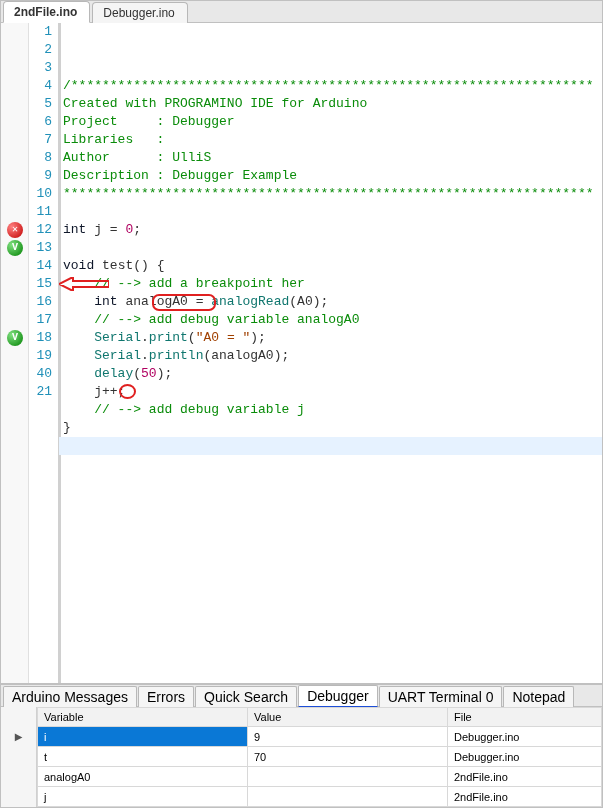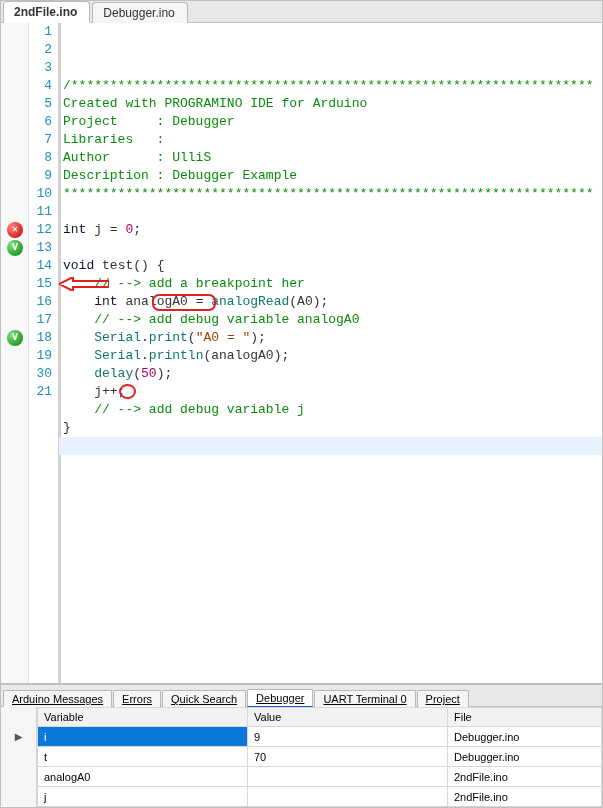--- a/index.html
+++ b/index.html
@@ -141,25 +141,24 @@
       height: 22px;
       padding-left: 2px;
       border-bottom: 1px solid #c0c0c0;
       background: #e8e8e8;
     }
     .panel-tab {
       padding: 2px 8px;
       border: 1px solid #b8b8b8;
       border-bottom: none;
       background: #f5f5f5;
-      font-size: 11px;
+      font-size: 14px;
       margin-right: 1px;
       position: relative; top: 1px;
       border-radius: 2px 2px 0 0;
-      text-decoration: underline;
     }
     .panel-tab.active {
       background: #fff;
       border-bottom: 1px solid #1d4ed8;
     }
     .dbg-body {
       height: calc(100% - 22px);
       display: flex;
       background: #fff;
     }
@@ -230,39 +229,39 @@
         <div>10</div>
         <div>11</div>
         <div>12</div>
         <div>13</div>
         <div>14</div>
         <div>15</div>
         <div>16</div>
         <div>17</div>
         <div>18</div>
         <div>19</div>
-        <div>30</div>
+        <div>40</div>
         <div>21</div>
       </div>
     <div class="text-col" id="text-col">
       <div class="code-margin"></div>
     <div class="line"><span class="c-comment">/*******************************************************************</span></div><div class="line"><span class="c-comment">Created with PROGRAMINO IDE for Arduino</span></div><div class="line"><span class="c-comment">Project     : Debugger</span></div><div class="line"><span class="c-comment">Libraries   :</span></div><div class="line"><span class="c-comment">Author      : UlliS</span></div><div class="line"><span class="c-comment">Description : Debugger Example</span></div><div class="line"><span class="c-comment">********************************************************************</span></div><div class="line"></div><div class="line"><span class="c-ctype">int</span> j <span class="c-plain">=</span> <span class="c-num">0</span><span class="c-plain">;</span></div><div class="line"></div><div class="line"><span class="c-ctype">void</span> <span class="c-plain">test() {</span></div><div class="line">    <span class="c-comment">// --&gt; add a breakpoint her</span><div class="annot arrow-red"><svg width="50" height="14">
               <polygon points="0,7 14,0 14,4 50,4 50,10 14,10 14,14" fill="none" stroke="#e02020" stroke-width="2"></polygon>
             </svg></div></div><div class="line">    <span class="c-ctype">int</span> analogA0 <span class="c-plain">=</span> <span class="c-func">analogRead</span>(A0);<div class="annot circle-analogA0"></div></div><div class="line">    <span class="c-comment">// --&gt; add debug variable analogA0</span></div><div class="line">    <span class="c-func">Serial</span>.<span class="c-func">print</span>(<span class="c-str">"A0 = "</span>);</div><div class="line">    <span class="c-func">Serial</span>.<span class="c-func">println</span>(analogA0);</div><div class="line">    <span class="c-func">delay</span>(<span class="c-num">50</span>);</div><div class="line">    j++;<div class="annot circle-j"></div></div><div class="line">    <span class="c-comment">// --&gt; add debug variable j</span></div><div class="line"><span class="c-plain">}</span></div><div class="line cursor"></div></div>
   </div>
 </div>
 
 <div class="bottom-pane">
   <div class="panel-tabs">
     <div class="panel-tab">Arduino Messages</div>
     <div class="panel-tab">Errors</div>
     <div class="panel-tab">Quick Search</div>
     <div class="panel-tab active">Debugger</div>
     <div class="panel-tab">UART Terminal 0</div>
-    <div class="panel-tab">Project</div>
+    <div class="panel-tab">Notepad</div>
   </div>
   <div class="dbg-body">
     <div class="row-marker-col" id="row-marker-col">
         <div class="row-marker">▶</div>
         <div class="row-marker"></div>
         <div class="row-marker"></div>
         <div class="row-marker"></div>
       </div>
     <table class="dbg-table">
       <colgroup>

